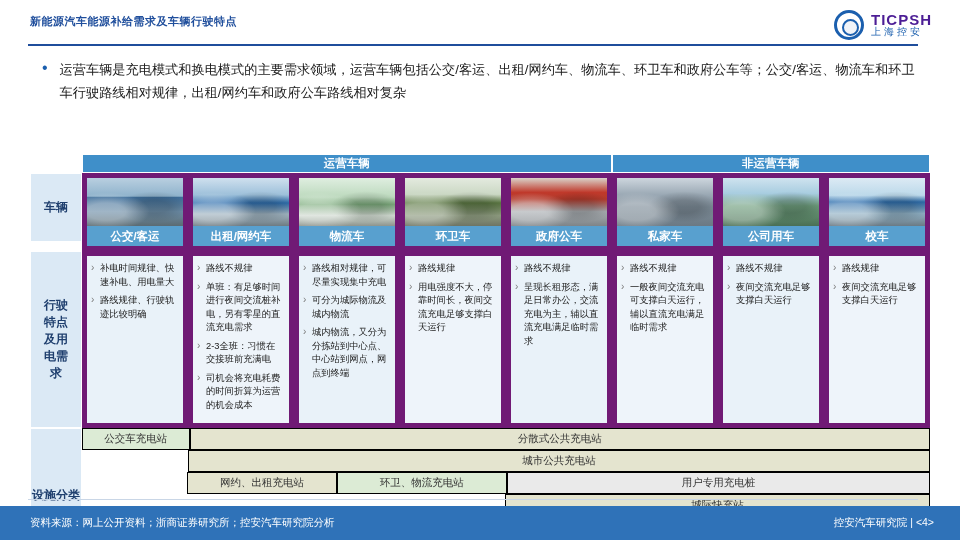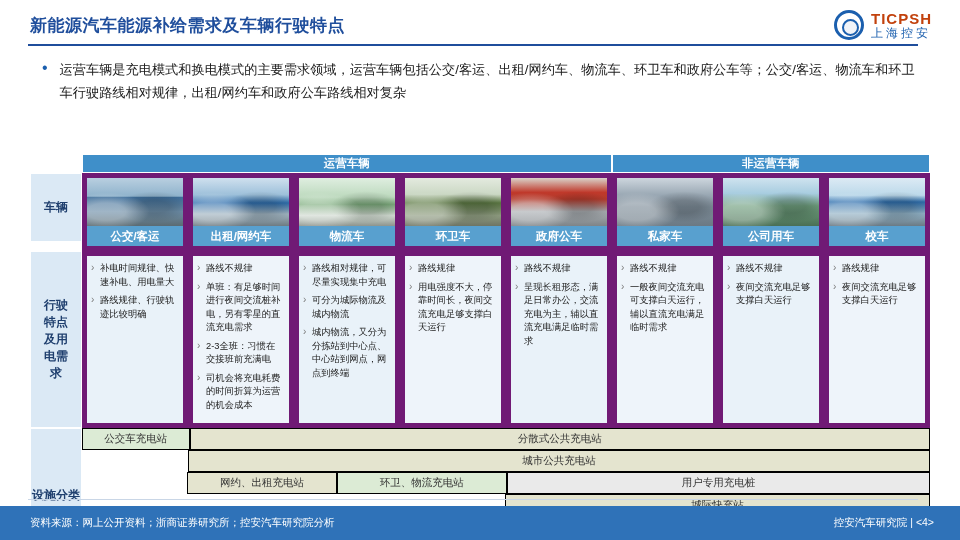--- a/index.html
+++ b/index.html
@@ -9,21 +9,21 @@
     background: #ffffff;
     font-family: "Liberation Sans", "DejaVu Sans", sans-serif;
     color: #222;
     position: relative;
     overflow: hidden;
   }
   
   .slide-title {
     position: absolute;
     left: 30px; top: 14px;
-    font-size: 17px;
+    font-size: 11px;
     font-weight: bold;
     color: #1f4e9c;
     letter-spacing: .5px;
   }
   .title-rule {
     position: absolute;
     left: 28px; top: 44px;
     width: 890px; height: 2px;
     background: #1f4e9c;
   }
@@ -38,22 +38,22 @@
     position: relative;
   }
   .logo-mark:after {
     content:""; position:absolute; left:50%; top:50%;
     width: 13px; height: 13px; margin:-6.5px 0 0 -6.5px;
     border-radius:50%;
     background: #f0f3f8;
     border: 2px solid #1b5fae;
   }
   .logo-txt { line-height: 1.05; }
-  .logo-txt .en { font-size: 15px; font-weight: bold; color: #c2410c; letter-spacing: 1px; }
-  .logo-txt .cn { font-size: 12px; color: #1b5fae; letter-spacing: 3px; }
+  .logo-txt .en { font-size: 15px; font-weight: bold; color: #4c1d95; letter-spacing: 1px; }
+  .logo-txt .cn { font-size: 10px; color: #1b5fae; letter-spacing: 3px; font-family: Liberation Mono, monospace; }
 
   
   .bullet-wrap {
     position: absolute; left: 42px; top: 58px; width: 880px;
     display: flex; gap: 12px;
   }
   .bullet-dot { color: #1b5fae; font-size: 16px; line-height: 20px; }
   .bullet-text { font-size: 13.2px; line-height: 23px; color: #1a1a1a; }
 
   

